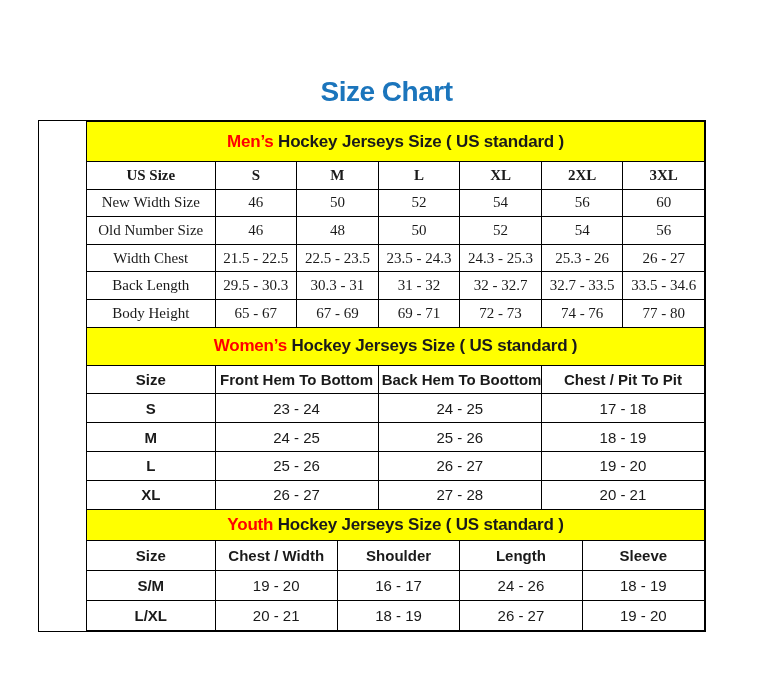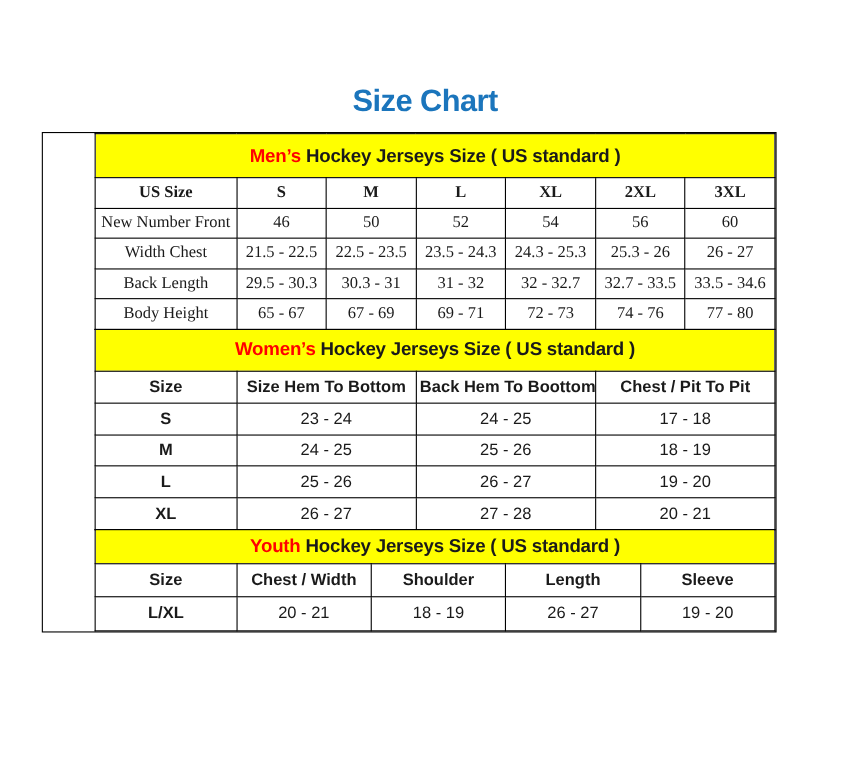--- a/index.html
+++ b/index.html
@@ -99,27 +99,36 @@
             <th>S</th>
             <th>M</th>
             <th>L</th>
             <th>XL</th>
             <th>2XL</th>
             <th>3XL</th>
           </tr>
       </thead>
       <tbody>
           <tr>
-            <td>New Number Front</td>
+            <td>New Width Size</td>
             <td>46</td>
             <td>50</td>
             <td>52</td>
             <td>54</td>
             <td>56</td>
             <td>60</td>
+          </tr>
+          <tr>
+            <td>Old Number Size</td>
+            <td>46</td>
+            <td>48</td>
+            <td>50</td>
+            <td>52</td>
+            <td>54</td>
+            <td>56</td>
           </tr>
           <tr>
             <td>Width Chest</td>
             <td>21.5 - 22.5</td>
             <td>22.5 - 23.5</td>
             <td>23.5 - 24.3</td>
             <td>24.3 - 25.3</td>
             <td>25.3 - 26</td>
             <td>26 - 27</td>
           </tr>
@@ -148,21 +157,21 @@
       <colgroup>
           <col class="col-label">
           <col span="3">
         </colgroup>
       <thead>
         <tr class="banner-row">
           <th colspan="4" class="banner-cell"><span class="banner-hl">Women’s</span><span> Hockey Jerseys Size ( US standard )</span></th>
         </tr>
         <tr class="head-row">
             <th>Size</th>
-            <th>Size Hem To Bottom</th>
+            <th>Front Hem To Bottom</th>
             <th><span>Back Hem To </span><span class="misspelled">Boottom</span></th>
             <th>Chest / Pit To Pit</th>
           </tr>
       </thead>
       <tbody>
           <tr>
             <td>S</td>
             <td>23 - 24</td>
             <td>24 - 25</td>
             <td>17 - 18</td>
@@ -200,20 +209,27 @@
         <tr class="head-row">
             <th>Size</th>
             <th>Chest / Width</th>
             <th>Shoulder</th>
             <th>Length</th>
             <th>Sleeve</th>
           </tr>
       </thead>
       <tbody>
           <tr>
+            <td>S/M</td>
+            <td>19 - 20</td>
+            <td>16 - 17</td>
+            <td>24 - 26</td>
+            <td>18 - 19</td>
+          </tr>
+          <tr>
             <td>L/XL</td>
             <td>20 - 21</td>
             <td>18 - 19</td>
             <td>26 - 27</td>
             <td>19 - 20</td>
           </tr>
         </tbody>
     </table>
 
   </div>

